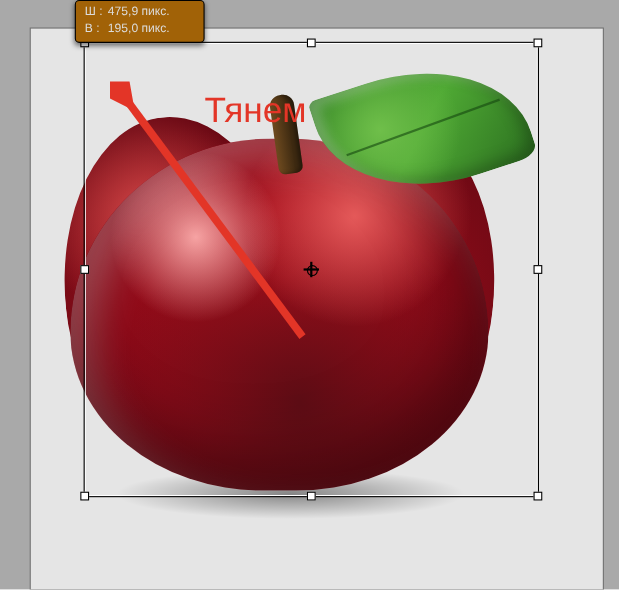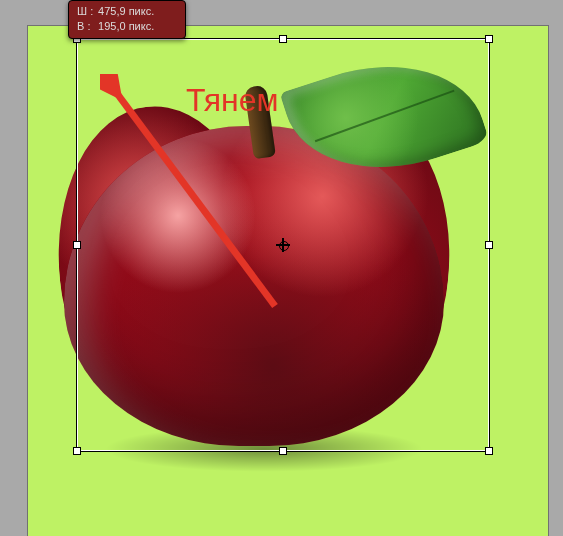--- a/index.html
+++ b/index.html
@@ -16,21 +16,21 @@
     width: 563px;
     height: 536px;
     background: #a9a9a9;
   }
   .canvas {
     position: absolute;
     left: 28px;
     top: 26px;
     width: 520px;
     height: 510px;
-    background: #bef264;
+    background: #e5e5e5;
     box-shadow: 0 0 0 1px #717171;
   }
   
   .apple {
     position: absolute;
     left: 36px;
     top: 60px;
     width: 380px;
     height: 360px;
     pointer-events: none;
@@ -162,21 +162,21 @@
     height: 240px;
     pointer-events: none;
   }
   
   .dim-tooltip {
     position: absolute;
     left: 68px;
     top: 0px;
     min-width: 100px;
     padding: 3px 8px 4px 8px;
-    background: #7f1d1d;
+    background: #a16207;
     color: #dcdcdc;
     font-size: 11px;
     line-height: 15px;
     border: 1px solid #000;
     border-radius: 4px;
     box-shadow: 0 2px 5px rgba(0,0,0,0.5);
     white-space: nowrap;
     text-align: left;
   }
   .dim-tooltip .k {

